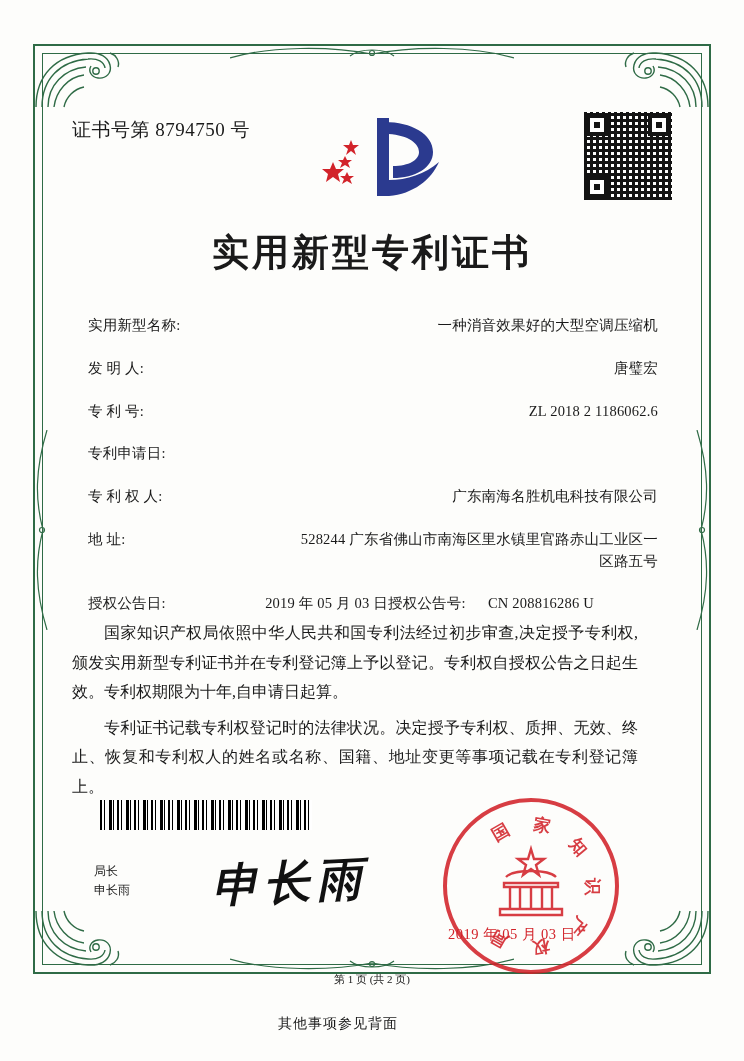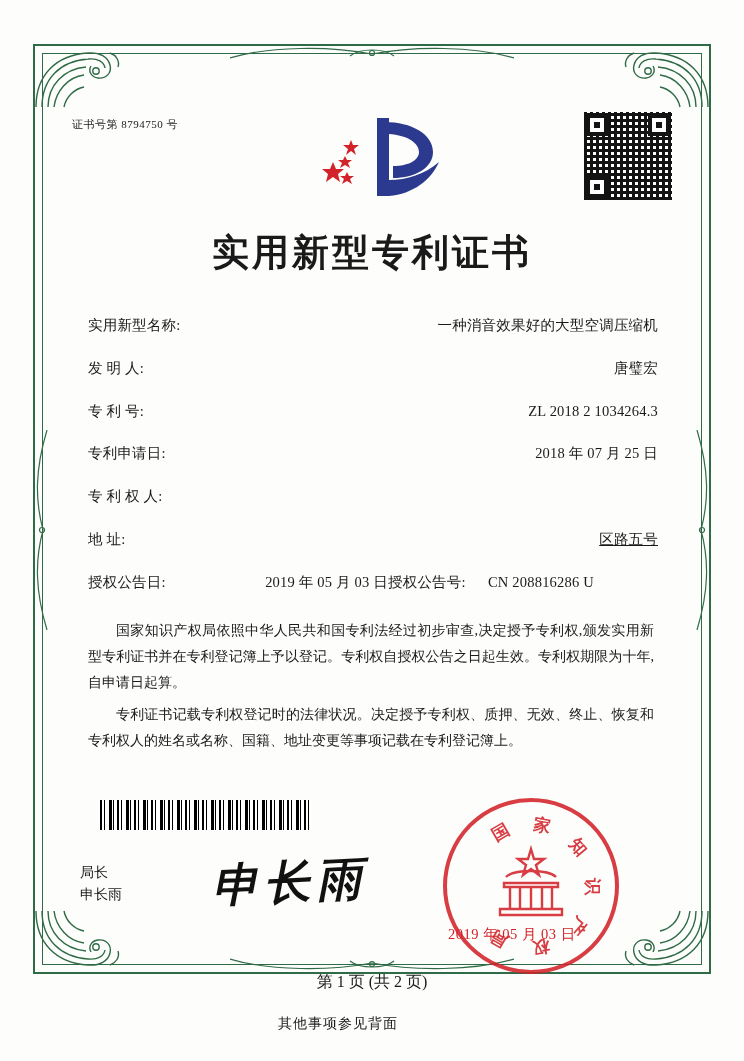--- a/index.html
+++ b/index.html
@@ -53,21 +53,21 @@
   }
   .edge-top   { left: 230px; top: 44px; width: 284px; height: 18px; }
   .edge-bottom{ left: 230px; bottom: 88px; width: 284px; height: 18px; transform: scaleY(-1); }
   .edge-left  { left: 33px; top: 430px; width: 18px; height: 200px; }
   .edge-right { right: 33px; top: 430px; width: 18px; height: 200px; transform: scaleX(-1); }
 
   
   .cert-no {
     position: absolute;
     left: 72px; top: 117px;
-    font-size: 11px;
+    font-size: 19px;
     letter-spacing: 0.5px;
     white-space: nowrap;
   }
   .logo {
     position: absolute;
     left: 315px; top: 110px;
     width: 130px; height: 92px;
   }
   .qr {
     position: absolute;
@@ -128,36 +128,35 @@
     white-space: nowrap;
   }
   .field-value {
     flex: 1;
     word-break: break-all;
     letter-spacing: 0.2px;
     text-align: right;
   }
   .field-value .line2 {
     display: block;
-    text-decoration: underline;
   }
   .field-row.inline2 {
     display: flex;
     align-items: flex-start;
   }
   .grant-left { display: flex; width: 300px; }
   .grant-right { display: flex; }
   .grant-right .field-label { width: 100px; }
 
   
   .paras {
     position: absolute;
-    left: 88px; top: 618px;
+    left: 72px; top: 618px;
     width: 566px;
-    font-size: 14px;
+    font-size: 16px;
     line-height: 1.85;
     text-align: justify;
   }
   .paras p {
     margin: 0 0 6px 0;
     text-indent: 2em;
   }
 
   
   .barcode {
@@ -165,22 +164,22 @@
     left: 100px; top: 800px;
     width: 212px; height: 30px;
     background: repeating-linear-gradient(90deg,
       #000 0 2px, #fff 2px 4px, #000 4px 5px, #fff 5px 9px,
       #000 9px 12px, #fff 12px 13px, #000 13px 14px, #fff 14px 17px);
   }
 
   
   .sig-label {
     position: absolute;
-    left: 80px; top: 862px;
-    font-size: 14px;
+    left: 94px; top: 862px;
+    font-size: 12px;
     line-height: 1.55;
   }
   .sig-script {
     position: absolute;
     left: 212px; top: 852px;
     font-size: 46px;
     font-family: "DejaVu Serif", "Liberation Serif", serif;
     font-style: italic;
     font-weight: bold;
     letter-spacing: 6px;
@@ -226,21 +225,21 @@
     letter-spacing: 0.5px;
     white-space: nowrap;
   }
 
   
   .page-num {
     position: absolute;
     left: 0; top: 972px;
     width: 744px;
     text-align: center;
-    font-size: 16px;
+    font-size: 11px;
   }
   .footer-note {
     position: absolute;
     left: 0; top: 1015px;
     width: 676px;
     text-align: center;
     font-size: 14px;
     letter-spacing: 1px;
   }
 </style>
@@ -350,32 +349,33 @@
     <div class="field-row">
       <div class="field-label">实用新型名称:</div>
       <div class="field-value">一种消音效果好的大型空调压缩机</div>
     </div>
     <div class="field-row">
       <div class="field-label">发 明 人:</div>
       <div class="field-value">唐璧宏</div>
     </div>
     <div class="field-row">
       <div class="field-label">专 利 号:</div>
-      <div class="field-value">ZL 2018 2 1034264.3</div>
+      <div class="field-value">ZL 2018 2 1186062.6</div>
     </div>
     <div class="field-row">
       <div class="field-label">专利申请日:</div>
-      <div class="field-value">2018 年 07 月 25 日</div>
     </div>
     <div class="field-row">
       <div class="field-label">专 利 权 人:</div>
+      <div class="field-value">广东南海名胜机电科技有限公司</div>
     </div>
     <div class="field-row">
       <div class="field-label">地 址:</div>
       <div class="field-value">
+        <span>528244 广东省佛山市南海区里水镇里官路赤山工业区一</span>
         <span class="line2">区路五号</span>
       </div>
     </div>
     <div class="field-row inline2">
       <div class="grant-left">
         <div class="field-label">授权公告日:</div>
         <div class="field-value">2019 年 05 月 03 日</div>
       </div>
       <div class="grant-right">
         <div class="field-label">授权公告号:</div>

